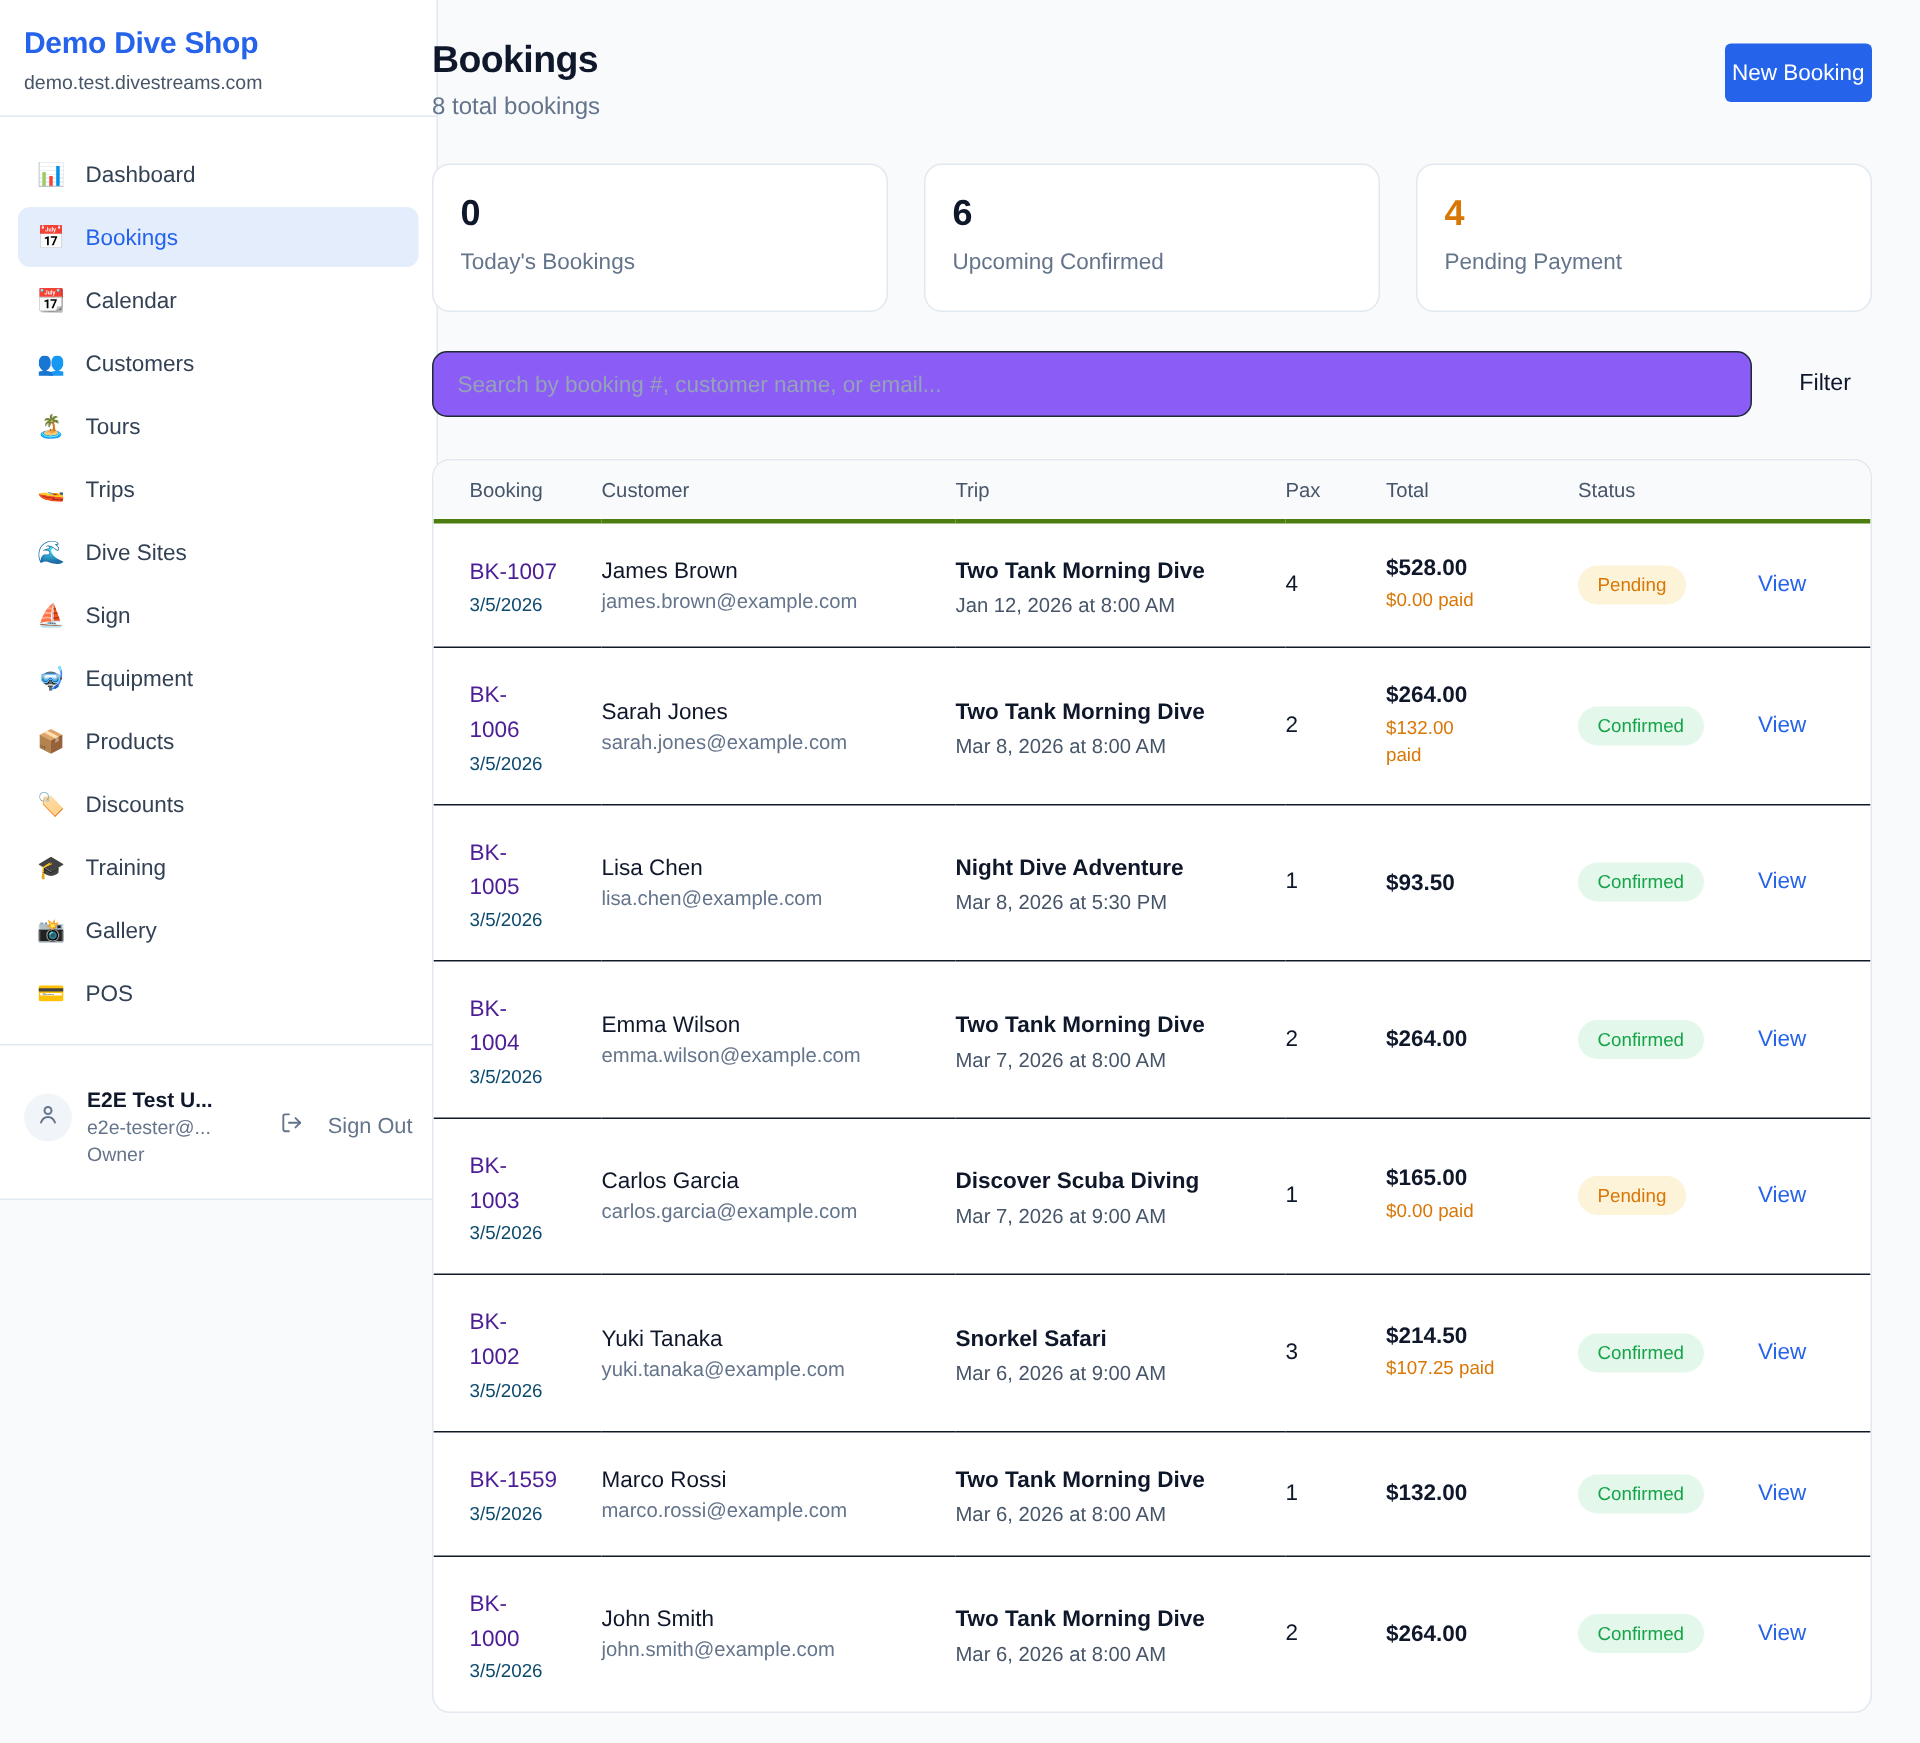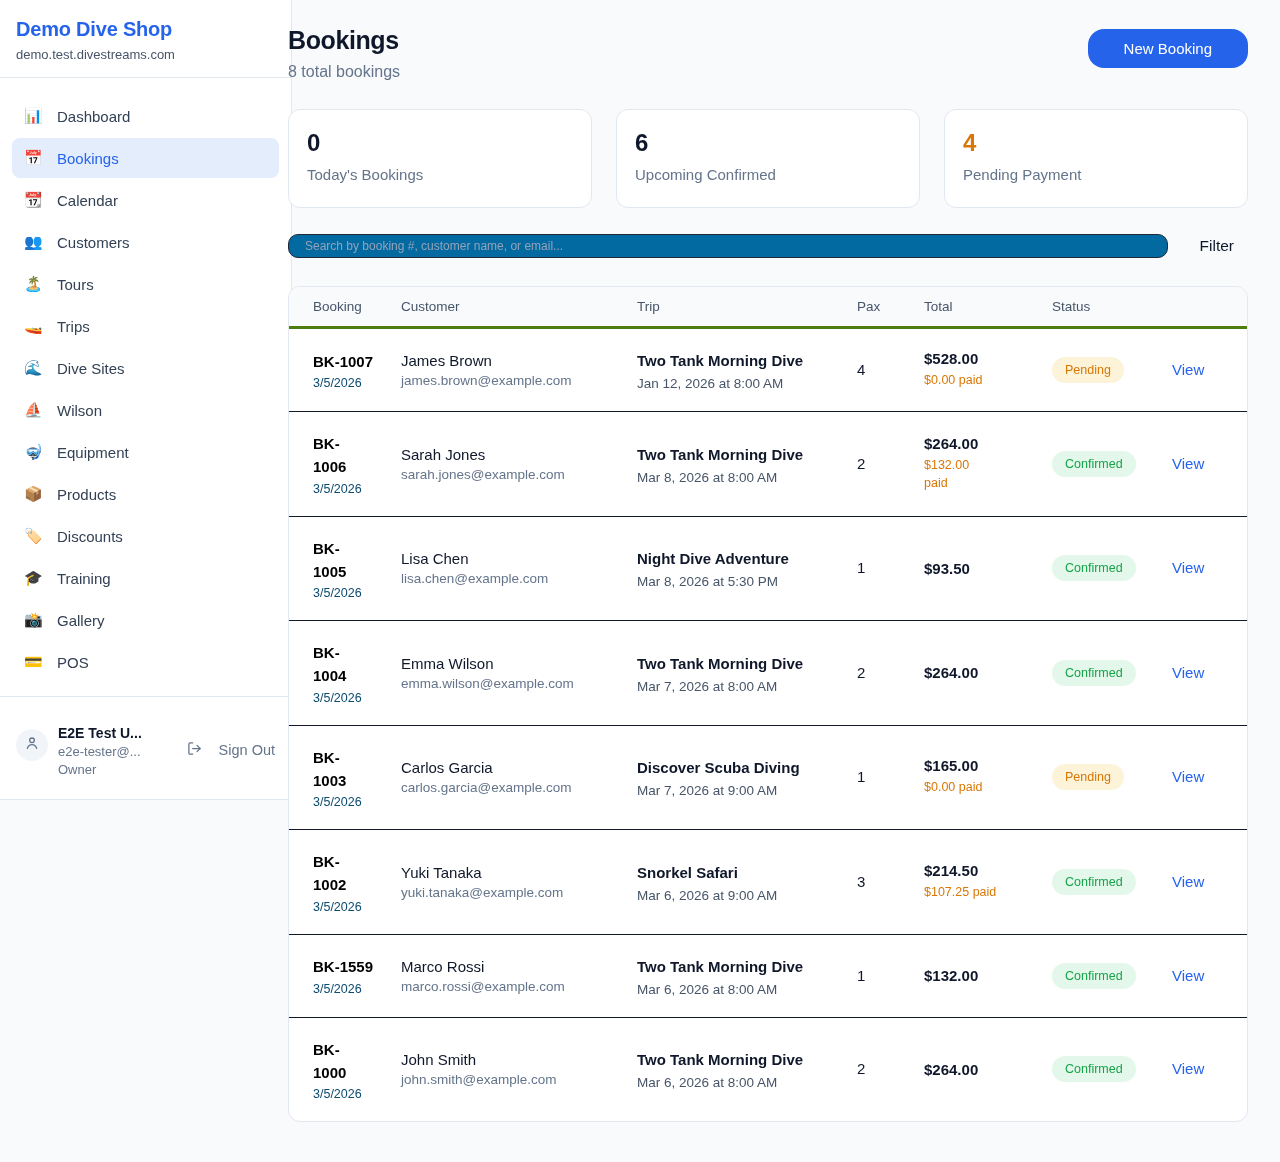--- a/index.html
+++ b/index.html
@@ -49,38 +49,38 @@
     color:#64748b; font-size:14.5px; background:none; border:none;
     cursor:pointer; font-family:inherit; margin-top:18px; white-space:nowrap;
   }
 
   
   .main { position:absolute; left:256px; top:0; width:1024px; padding:26px 32px 32px; }
   .page-header { display:flex; justify-content:space-between; align-items:flex-start; }
   .page-title { font-size:25px; font-weight:bold; letter-spacing:-0.4px; color:#0f172a; }
   .page-subtitle { font-size:16px; color:#64748b; margin-top:8px; }
   .btn-primary {
-    background:#2563eb; color:#ffffff; border:none; border-radius:16px;
-    font-size:15px; font-weight:500; padding:11px 36px; cursor:pointer;
+    background:#2563eb; color:#ffffff; border:none; border-radius:4px;
+    font-size:15px; font-weight:500; padding:11px 5px; cursor:pointer;
     font-family:inherit; margin-top:3px;
   }
 
   .stats { display:flex; gap:24px; margin-top:28px; }
   .stat-card {
     flex:1; background:#ffffff; border:1px solid #e2e8f0; border-radius:12px;
     padding:19px 18px 24px;
   }
   .stat-value { font-size:24px; font-weight:bold; color:#0f172a; }
   .stat-label { font-size:15px; color:#64748b; margin-top:9px; }
 
   .controls { display:flex; align-items:center; gap:16px; margin-top:26px; }
   .search-input {
-    flex:1; height:24px; border:1px solid #1f2937; border-radius:10px;
-    padding:0 16px; font-size:12px; font-family:inherit; color:#0f172a;
-    background:#0369a1; outline:none;
+    flex:1; height:44px; border:1px solid #1f2937; border-radius:10px;
+    padding:0 16px; font-size:15px; font-family:inherit; color:#0f172a;
+    background:#8b5cf6; outline:none;
   }
   .search-input::placeholder { color:#94a3b8; }
   .select-wrap { position:relative; width:143px; flex:none; }
   .status-select {
     width:100%; height:42px; border:1px solid #1f2937; border-radius:10px;
     background:#ffffff; font-size:15px; font-family:inherit; color:#0f172a;
     padding:0 30px 0 15px; appearance:none; -webkit-appearance:none; cursor:pointer;
   }
   .select-chevron { position:absolute; right:10px; top:13px; pointer-events:none; }
   .filter-btn {
@@ -102,21 +102,21 @@
     background:#f8fafc; text-align:left; font-weight:normal;
     font-size:13.5px; color:#475569; padding:12px 8px 12px 0;
     border-bottom:3px solid #4d7c0f;
   }
   thead th:first-child, tbody td:first-child { padding-left:24px; }
   tbody td { padding:20px 8px 20px 0; vertical-align:middle; }
   tbody tr { border-bottom:1px solid #111827; }
   tbody tr:last-child { border-bottom:none; }
 
   .booking-id {
-    color:#000000; font-weight:bold; font-size:15px;
+    color:#4c1d95; font-weight:normal; font-size:15px;
     white-space:pre-line; line-height:1.55; text-decoration:none; display:inline-block;
     cursor:pointer;
   }
   .booking-date { font-size:12.5px; color:#0c4a6e; margin-top:3px; }
   .cust-name { font-size:15px; color:#0f172a; }
   .cust-email { font-size:13.5px; color:#64748b; margin-top:4px; }
   .trip-name { font-size:15px; font-weight:bold; color:#0f172a; max-width:176px; line-height:1.6; }
   .trip-date { font-size:13.5px; color:#475569; margin-top:3px; }
   .pax-val { font-size:15px; color:#0f172a; }
   .total-val { font-size:15px; font-weight:bold; color:#0f172a; }
@@ -167,21 +167,21 @@
     <span>Trips</span>
   </li>
 
   <li class="nav-item">
     <span class="nav-icon">🌊</span>
     <span>Dive Sites</span>
   </li>
 
   <li class="nav-item">
     <span class="nav-icon">⛵</span>
-    <span>Wilson</span>
+    <span>Sign</span>
   </li>
 
   <li class="nav-item">
     <span class="nav-icon">🤿</span>
     <span>Equipment</span>
   </li>
 
   <li class="nav-item">
     <span class="nav-icon">📦</span>
     <span>Products</span>

